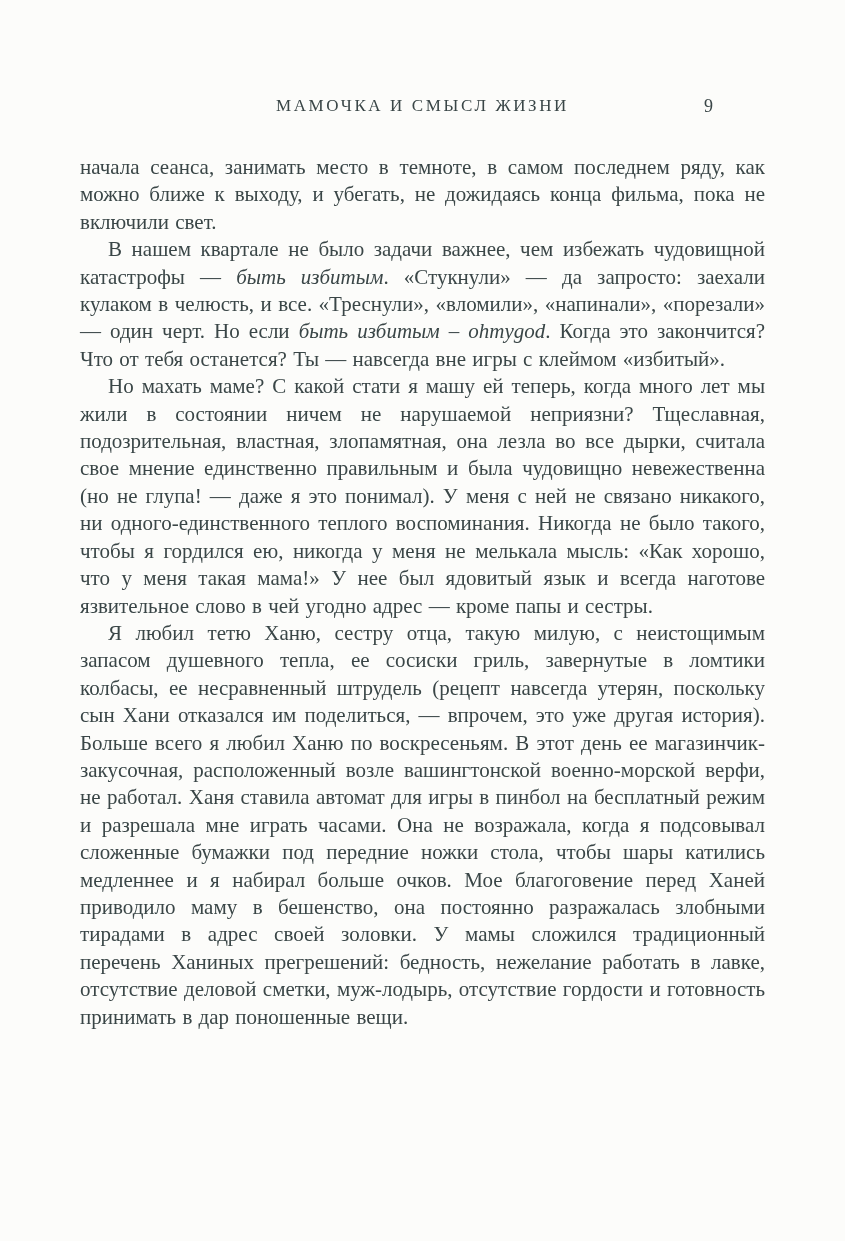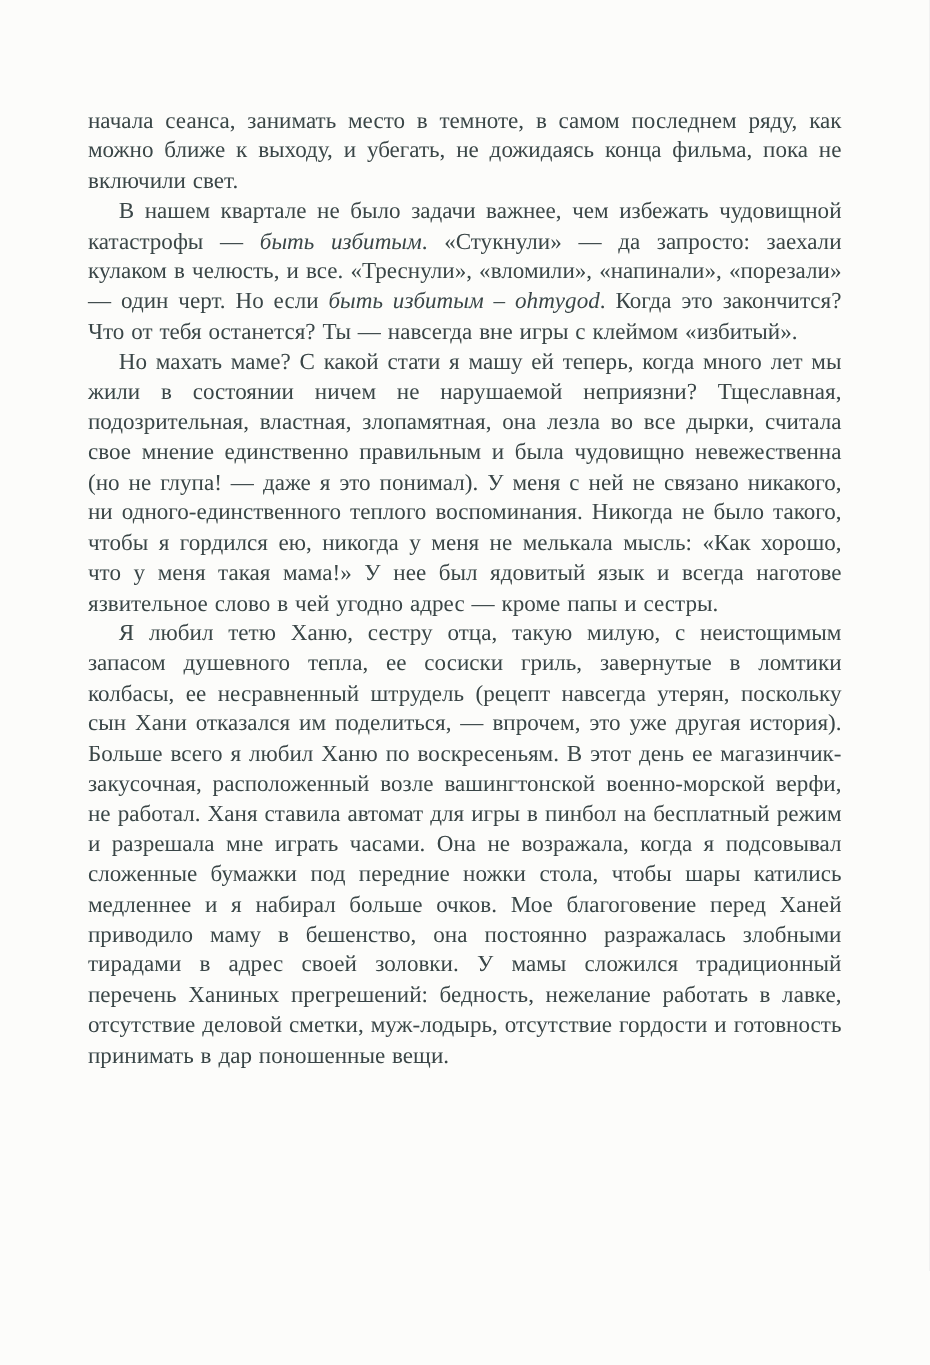--- a/index.html
+++ b/index.html
@@ -30,38 +30,43 @@
     white-space: nowrap;
   }
   .page-num {
     position: absolute;
     right: 52px;
     top: 0;
     font-size: 18px;
     letter-spacing: 0;
   }
   .body-text {
+    margin-top: 36px;
     font-size: 21px;
     line-height: 27.4px;
     text-align: justify;
     word-spacing: 1px;
   }
   .para {
     margin: 0;
     padding: 0;
   }
   .para.indent {
     text-indent: 28px;
   }
   .para em {
   }
 </style>
 </head>
 <body>
 
 <div class="page">
+  <header class="running-head">
+    <span class="head-title">МАМОЧКА И СМЫСЛ ЖИЗНИ</span>
+    <span class="page-num">9</span>
+  </header>
   <main class="body-text" id="body-text">
       <p class="para"><span>начала сеанса, занимать место в темноте, в самом последнем ряду, как можно ближе к выходу, и убегать, не дожидаясь конца фильма, пока не включили свет.</span></p>
       <p class="para indent"><span>В нашем квартале не было задачи важнее, чем избежать чудовищной катастрофы — </span><em>быть избитым</em><span>. «Стукнули» — да запросто: заехали кулаком в челюсть, и все. «Треснули», «вломили», «напинали», «порезали» — один черт. Но если </span><em>быть избитым</em><span> – </span><em>ohmygod</em><span>. Когда это закончится? Что от тебя останется? Ты — навсегда вне игры с клеймом «избитый».</span></p>
       <p class="para indent"><span>Но махать маме? С какой стати я машу ей теперь, когда много лет мы жили в состоянии ничем не нарушаемой неприязни? Тщеславная, подозрительная, властная, злопамятная, она лезла во все дырки, считала свое мнение единственно правильным и была чудовищно невежественна (но не глупа! — даже я это понимал). У меня с ней не связано никакого, ни одного-единственного теплого воспоминания. Никогда не было такого, чтобы я гордился ею, никогда у меня не мелькала мысль: «Как хорошо, что у меня такая мама!» У нее был ядовитый язык и всегда наготове язвительное слово в чей угодно адрес — кроме папы и сестры.</span></p>
       <p class="para indent"><span>Я любил тетю Ханю, сестру отца, такую милую, с неистощимым запасом душевного тепла, ее сосиски гриль, завернутые в ломтики колбасы, ее несравненный штрудель (рецепт навсегда утерян, поскольку сын Хани отказался им поделиться, — впрочем, это уже другая история). Больше всего я любил Ханю по воскресеньям. В этот день ее магазинчик-закусочная, расположенный возле вашингтонской военно-морской верфи, не работал. Ханя ставила автомат для игры в пинбол на бесплатный режим и разрешала мне играть часами. Она не возражала, когда я подсовывал сложенные бумажки под передние ножки стола, чтобы шары катились медленнее и я набирал больше очков. Мое благоговение перед Ханей приводило маму в бешенство, она постоянно разражалась злобными тирадами в адрес своей золовки. У мамы сложился традиционный перечень Ханиных прегрешений: бедность, нежелание работать в лавке, отсутствие деловой сметки, муж-лодырь, отсутствие гордости и готовность принимать в дар поношенные вещи.</span></p>
     </main>
 </div>
 
 </body></html>

